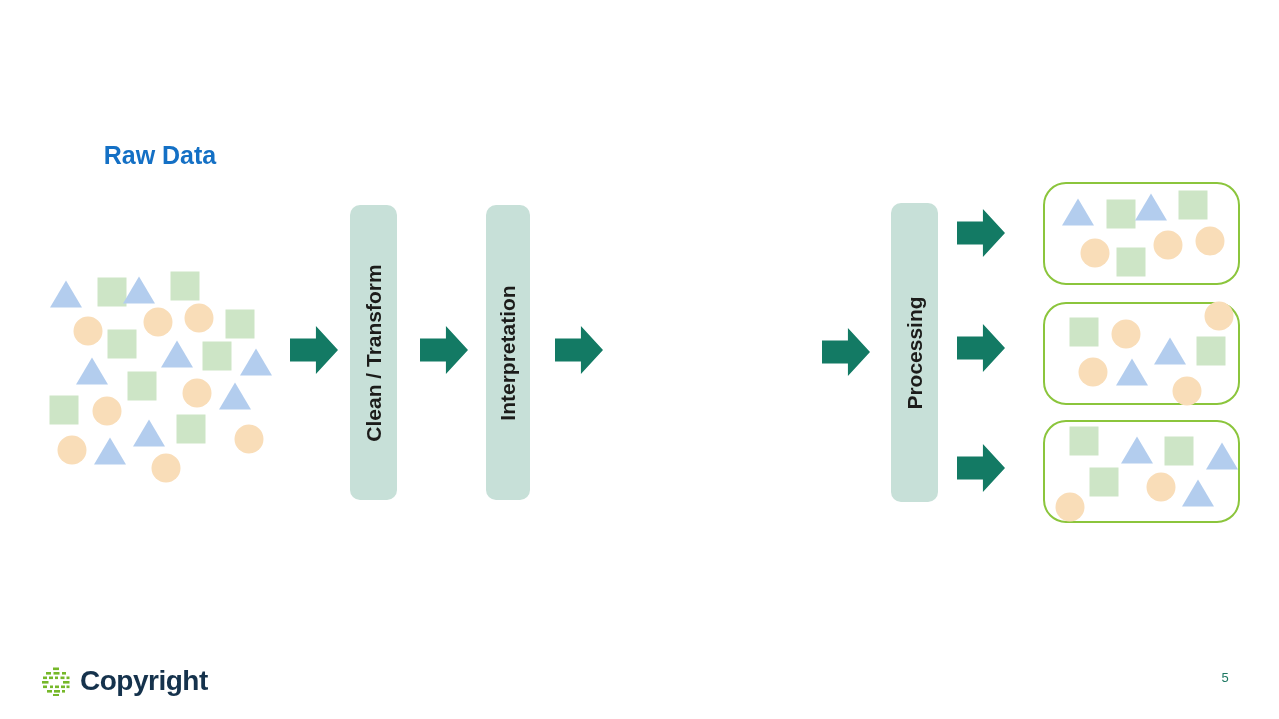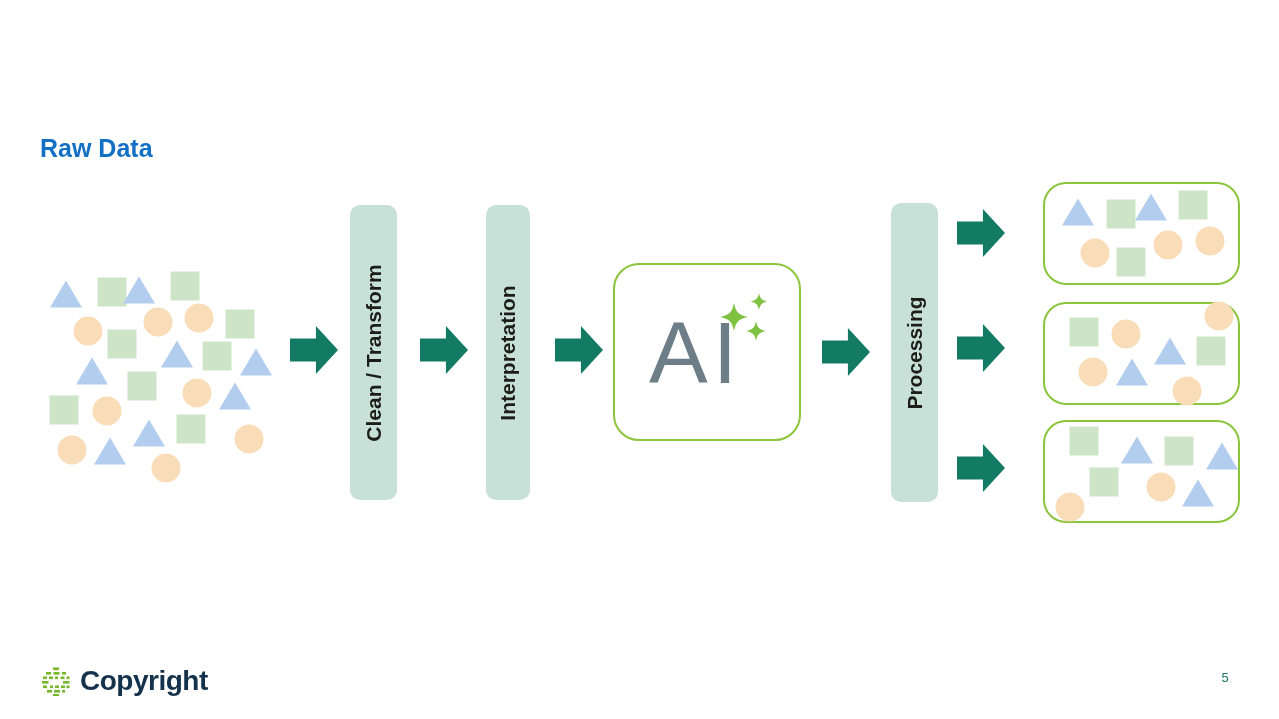--- a/index.html
+++ b/index.html
@@ -8,22 +8,22 @@
     width:1279px;height:719px;
     background:#ffffff;
     overflow:hidden;
     font-family:"Liberation Sans", sans-serif;
   }
   .title{
     position:absolute;left:48px;top:30px;margin:0;
     font-size:49px;font-weight:bold;color:#0e384f;letter-spacing:-0.5px;
   }
   .col-label{
-    position:absolute;top:134px;
-    font-size:25px;font-weight:bold;color:#1470c5;text-align:left;
+    position:absolute;top:141px;
+    font-size:25px;font-weight:bold;color:#1470c5;text-align:center;
   }
   .col-label.raw{left:40px;width:240px;}
   .col-label.out{left:1043px;width:197px;}
 
   .shape-field{position:absolute;}
   .shape{position:absolute;transform:translate(-50%,-50%);}
   .shape.square{width:29px;height:29px;background:#cde5c6;}
   .shape.circle{width:29px;height:29px;border-radius:50%;background:#f9ddb8;}
   .shape.triangle{
     width:0;height:0;background:none;
@@ -123,28 +123,20 @@
   <div class="pill" style="left:350px;top:205px;height:295px;">
     <span>Clean / Transform</span>
   </div>
   <div class="pill" style="left:486px;top:205px;height:295px;width:44px;">
     <span>Interpretation</span>
   </div>
   <div class="pill" style="left:891px;top:203px;height:299px;">
     <span>Processing</span>
   </div>
 
-  <div class="ai-box">
-    <span class="ai-text">AI</span>
-    <svg class="sparkles" viewBox="0 0 66 66">
-      <path fill="#7fc241" d="M19 12 C20.7 21 24 24.3 33 26 C24 27.7 20.7 31 19 40 C17.3 31 14 27.7 5 26 C14 24.3 17.3 21 19 12 Z"></path>
-      <path fill="#7fc241" d="M44 2 C45 7.5 47 9.5 52.5 10.5 C47 11.5 45 13.5 44 19 C43 13.5 41 11.5 35.5 10.5 C41 9.5 43 7.5 44 2 Z"></path>
-      <path fill="#7fc241" d="M41 30 C42.2 36.5 44.5 38.8 51 40 C44.5 41.2 42.2 43.5 41 50 C39.8 43.5 37.5 41.2 31 40 C37.5 38.8 39.8 36.5 41 30 Z"></path>
-    </svg>
-  </div>
 
   <div class="output-box" style="top:182px;">
       <div class="shape triangle" style="left: 33px; top: 28px;"></div>
       <div class="shape square" style="left: 76px; top: 30px;"></div>
       <div class="shape triangle" style="left: 106px; top: 23px;"></div>
       <div class="shape square" style="left: 148px; top: 21px;"></div>
       <div class="shape circle" style="left: 50px; top: 69px;"></div>
       <div class="shape square" style="left: 86px; top: 78px;"></div>
       <div class="shape circle" style="left: 123px; top: 61px;"></div>
       <div class="shape circle" style="left: 165px; top: 57px;"></div>

